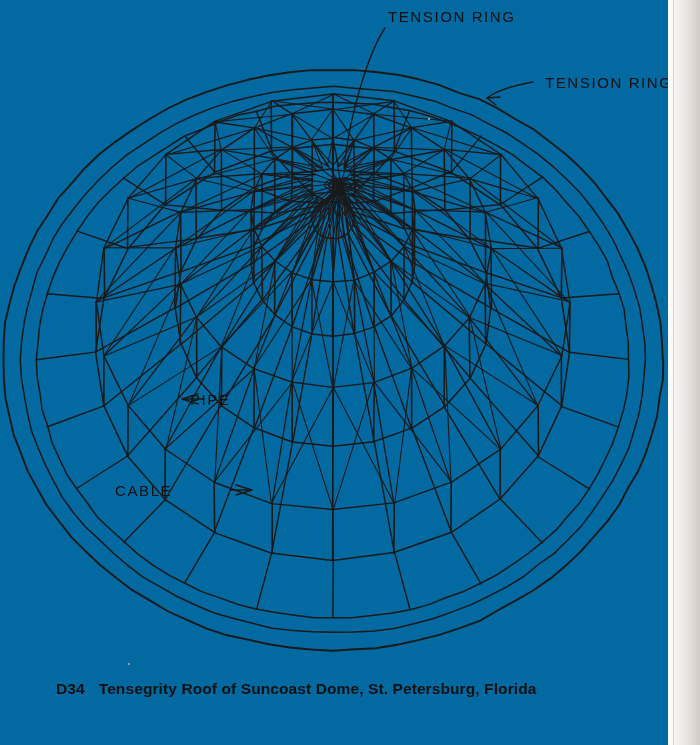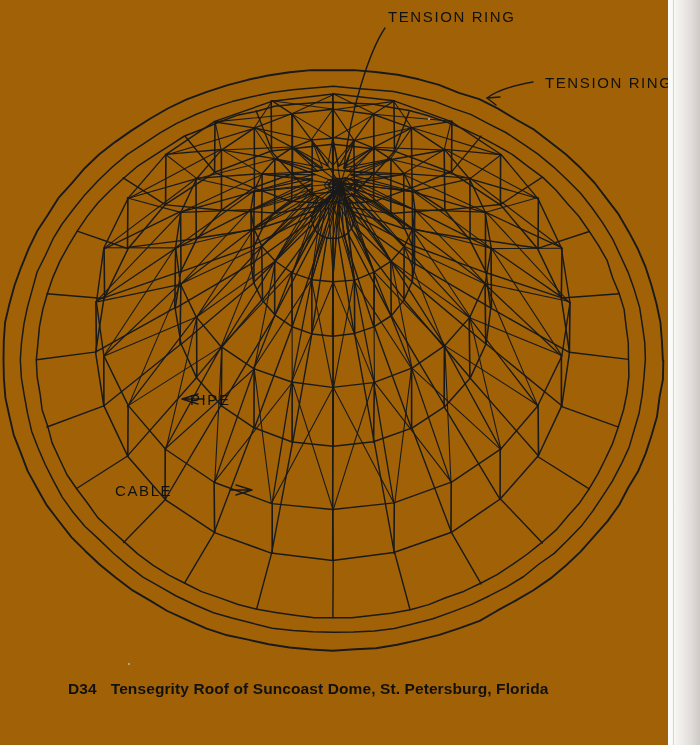--- a/index.html
+++ b/index.html
@@ -4,21 +4,21 @@
 <style>
   html, body {
     margin: 0;
     padding: 0;
     background: #ffffff;
   }
   #page {
     position: relative;
     width: 700px;
     height: 745px;
-    background: #a16207;
+    background: #0369a1;
     overflow: hidden;
     font-family: "Liberation Sans", sans-serif;
   }
   
   .page-edge {
     position: absolute;
     top: 0;
     right: 0;
     width: 32px;
     height: 745px;
@@ -33,21 +33,21 @@
     height: 745px;
     background: #d8d3cf;
   }
   svg.drawing {
     position: absolute;
     top: 0;
     left: 0;
   }
   .caption {
     position: absolute;
-    left: 68px;
+    left: 56px;
     top: 678px;
     width: 560px;
     font-family: "Liberation Sans", sans-serif;
     font-size: 15.5px;
     font-weight: bold;
     color: #111111;
     line-height: 1.38;
     letter-spacing: 0.1px;
   }
   .caption .code {

